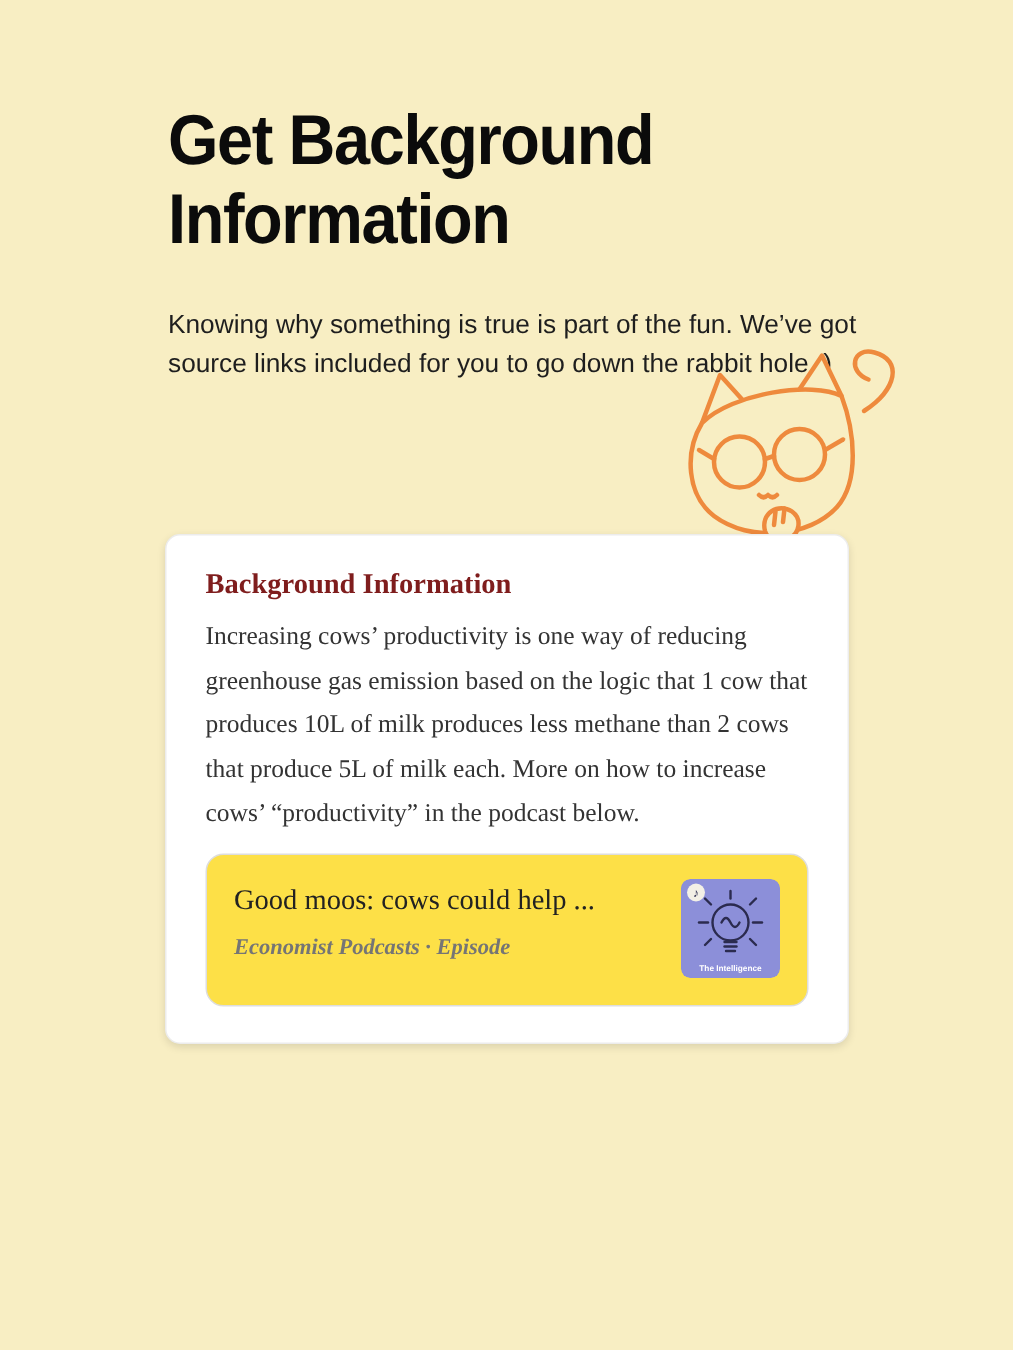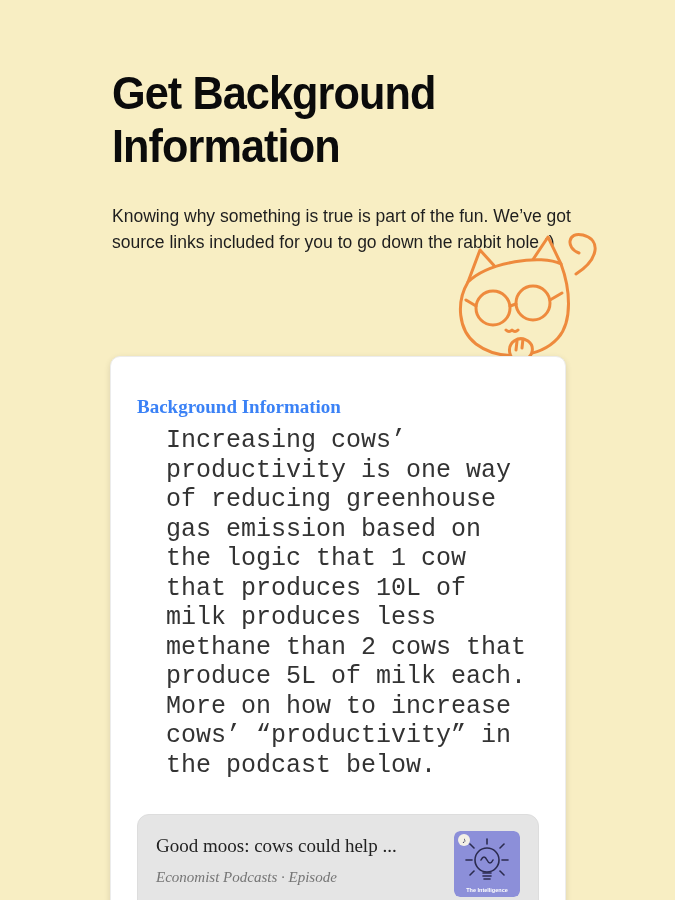--- a/index.html
+++ b/index.html
@@ -54,55 +54,54 @@
     border:1px solid #ececec;
     border-radius:10px;
     box-shadow:0 2px 6px rgba(0,0,0,0.12);
     padding:22px 26px 24px 26px;
     z-index:2;
   }
   .card-heading {
     font-family:"Liberation Serif", serif;
     font-weight:bold;
     font-size:19px;
-    color:#3b82f6;
+    color:#7f1d1d;
     margin-bottom:8px;
-    margin-top:17px;
   }
   .card-body {
-    font-family:Liberation Mono, monospace;
-    font-size:25px;
+    font-family:Liberation Serif, serif;
+    font-size:17px;
     line-height:29.5px;
     color:#333;
-    margin-left:29px;
   }
 
   .podcast-card {
-    margin-top:34px;
+    margin-top:12px;
     border:1px solid #dddddd;
     border-radius:12px;
-    background:#e5e5e5;
+    background:#fde047;
     padding:16px 18px 18px 18px;
     cursor:pointer;
   }
   .podcast-top { display:flex; justify-content:space-between; gap:14px; }
   .podcast-text { flex:1; min-width:0; }
   .podcast-title {
     font-family:"Liberation Serif", serif;
     font-size:19px;
     color:#222;
     margin-top:4px;
     white-space:nowrap; overflow:hidden; text-overflow:ellipsis;
   }
   .podcast-source {
     font-family:"Liberation Serif", serif;
     font-style:italic;
     font-size:15px;
     color:#757575;
     margin-top:12px;
+    font-weight:bold;
   }
   .album-art {
     width:66px; height:66px; flex:0 0 66px;
     border-radius:6px; overflow:hidden;
     position:relative;
   }
   .podcast-link {
     display:block;
     margin-top:16px;
     color: var(--link-blue, #1a6ed8);

